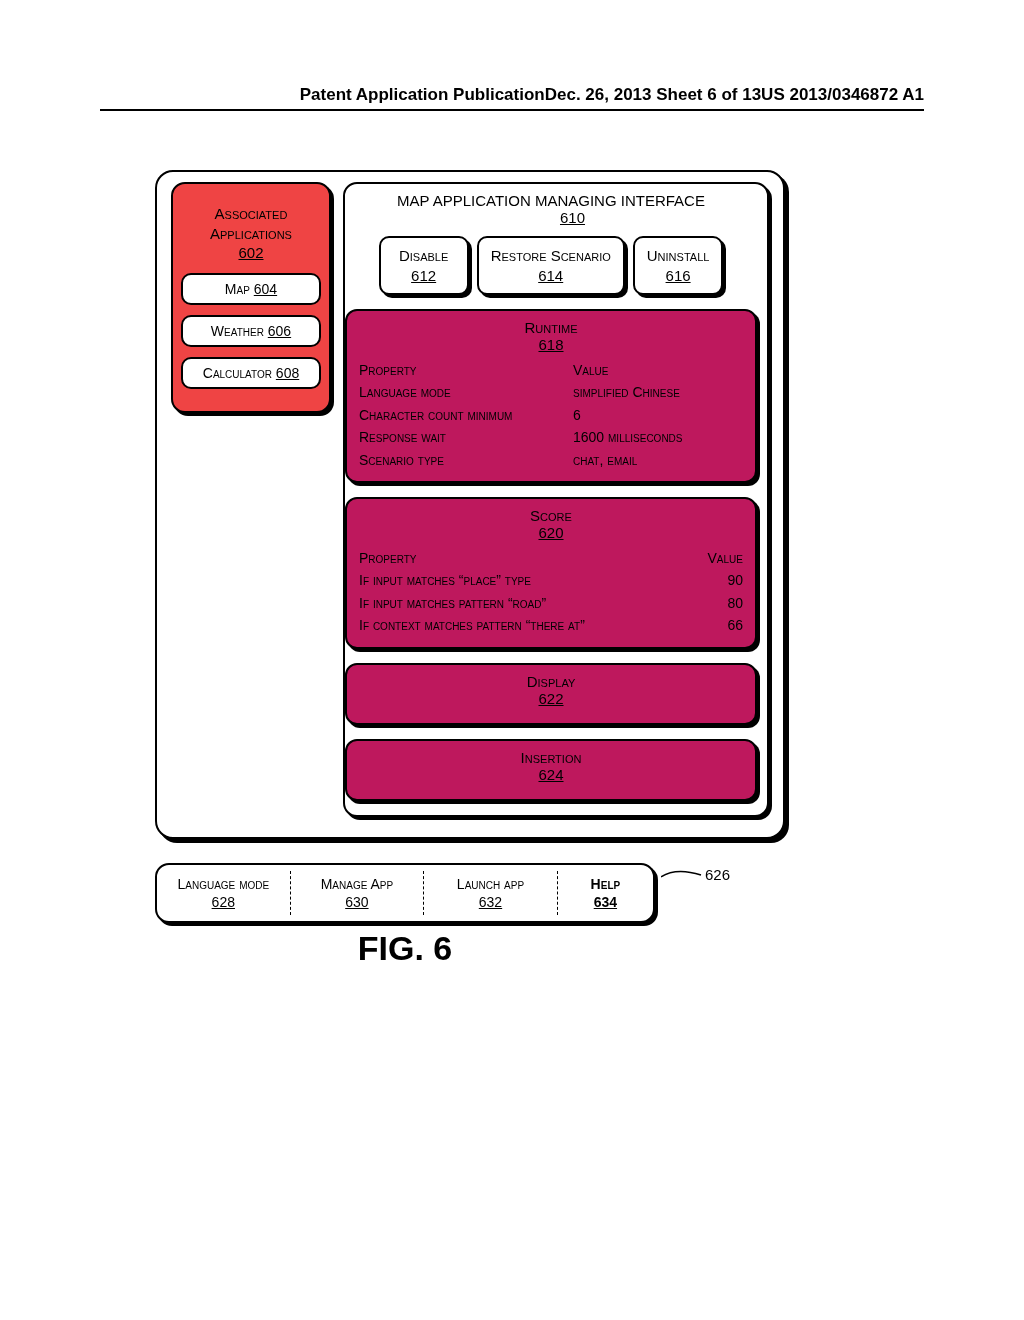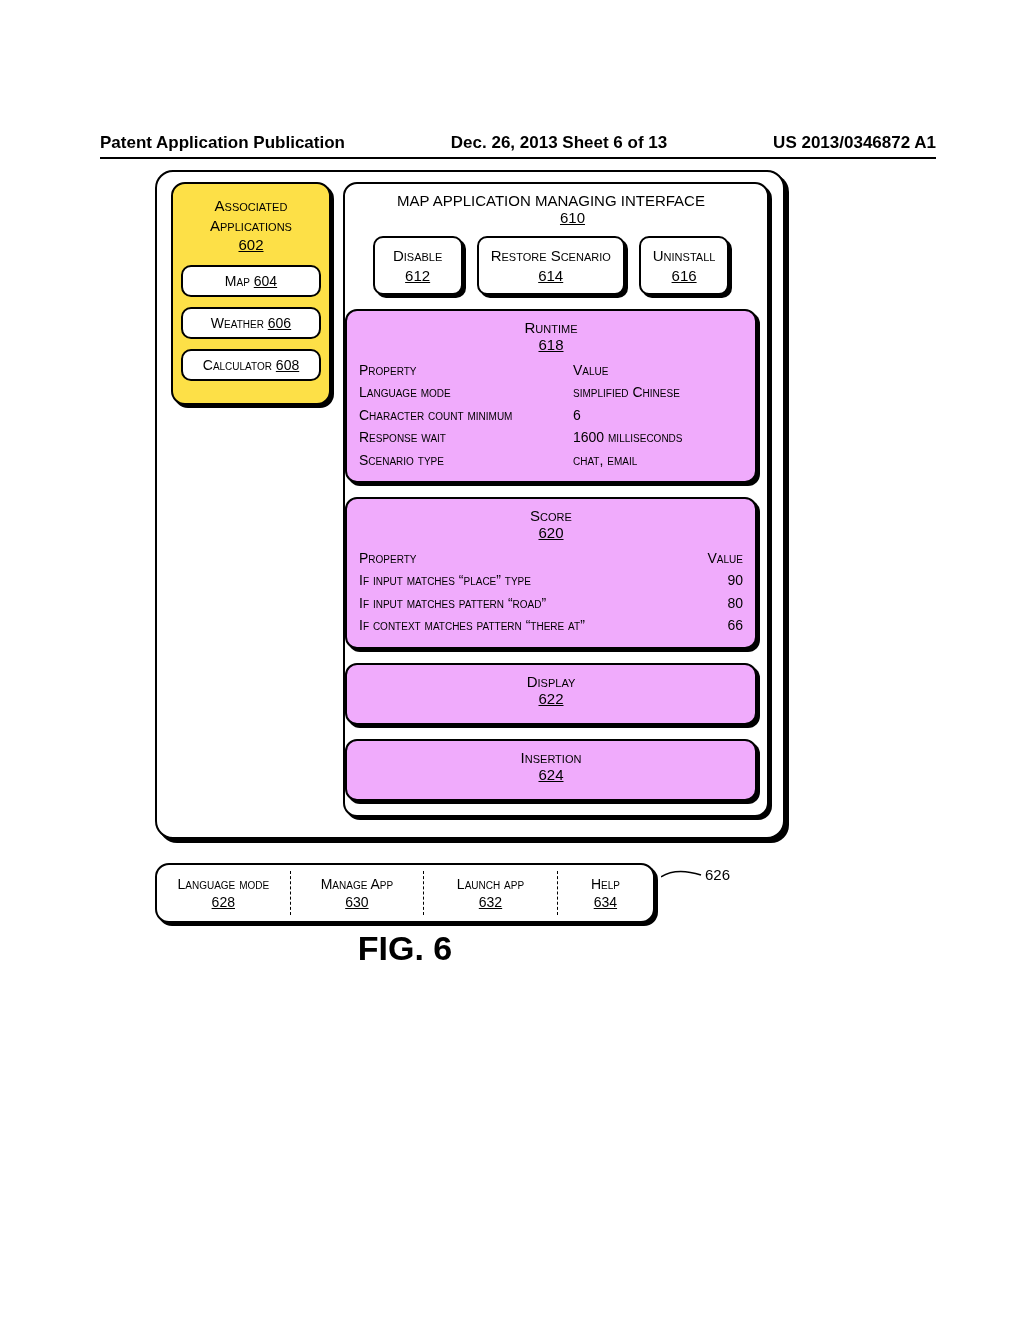--- a/index.html
+++ b/index.html
@@ -8,27 +8,26 @@
     height: 1320px;
     background: #fff;
     font-family: Arial, Helvetica, sans-serif;
     color: #000;
     position: relative;
   }
   .header {
     position: absolute;
     top: 85px;
     left: 100px;
-    right: 88px;
+    right: 100px;
     font-size: 17px;
     display: flex;
-    justify-content: space-between;
+    justify-content: flex-end;
     border-bottom: 2px solid #000;
     padding-bottom: 4px;
-    margin-top: 48px;
   }
   .header .left { font-weight: bold; }
   .header .center { font-weight: bold; }
   .header .right { font-weight: bold; }
 
   .figure-area {
     position: absolute;
     top: 170px;
     left: 155px;
     width: 630px;
@@ -49,22 +48,22 @@
   .center-title .ref { text-decoration: underline; }
 
   .cols { display: flex; gap: 12px; }
   .left-col { width: 160px; flex-shrink: 0; }
   .right-col { flex: 1; }
 
   .sidebar-panel {
     border: 2.5px solid #000;
     border-radius: 14px;
     box-shadow: 3px 3px 0 #000;
-    padding: 12px 8px 12px 8px;
-    background: #fde047;
+    padding: 20px 8px 12px 8px;
+    background: #ef4444;
   }
   .sidebar-title {
     text-align: center;
     font-variant: small-caps;
     font-size: 15px;
     line-height: 1.3;
     margin-bottom: 10px;
   }
   .sidebar-title .ref { text-decoration: underline; }
   .chip {
@@ -86,41 +85,41 @@
     padding: 8px 10px 14px 0;
     background: #fff;
   }
   .managing-title {
     text-align: center;
     font-size: 15px;
     margin-bottom: 10px;
   }
   .managing-title .ref { text-decoration: underline; margin-left: 43px; }
 
-  .btn-row { display: flex; gap: 14px; justify-content: center; margin-bottom: 14px; }
+  .btn-row { display: flex; gap: 8px; justify-content: center; margin-bottom: 14px; }
   .action-btn {
     border: 2.5px solid #000;
     border-radius: 10px;
     box-shadow: 3px 3px 0 #000;
     padding: 8px 12px;
     text-align: center;
     font-variant: small-caps;
     font-size: 15px;
     line-height: 1.3;
     background: #fff;
     min-width: 90px;
   }
   .action-btn .ref { text-decoration: underline; }
 
   .section-panel {
     border: 2.5px solid #000;
     border-radius: 12px;
     box-shadow: 3px 3px 0 #000;
     padding: 8px 12px 10px 12px;
-    background: #f0abfc;
+    background: #be185d;
     margin-bottom: 14px;
   }
   .section-title {
     text-align: center;
     font-variant: small-caps;
     font-size: 15px;
     margin-bottom: 6px;
   }
   .section-title .ref { text-decoration: underline; text-align: right; }
   .kv-row { display: flex; font-variant: small-caps; font-size: 14px; line-height: 1.6; }
@@ -142,21 +141,21 @@
     position: relative;
   }
   .input-cell {
     flex: 1;
     text-align: center;
     font-variant: small-caps;
     font-size: 14px;
     padding: 10px 4px;
     line-height: 1.3;
   }
-  .input-cell.narrow { flex: 0.7; }
+  .input-cell.narrow { flex: 0.7; font-weight: bold; }
   .input-cell .ref { text-decoration: underline; }
   .vsep {
     width: 0;
     border-left: 1px dashed #000;
     margin: 6px 0;
   }
   .leader {
     position: absolute;
     left: 504px;
     top: 2px;

